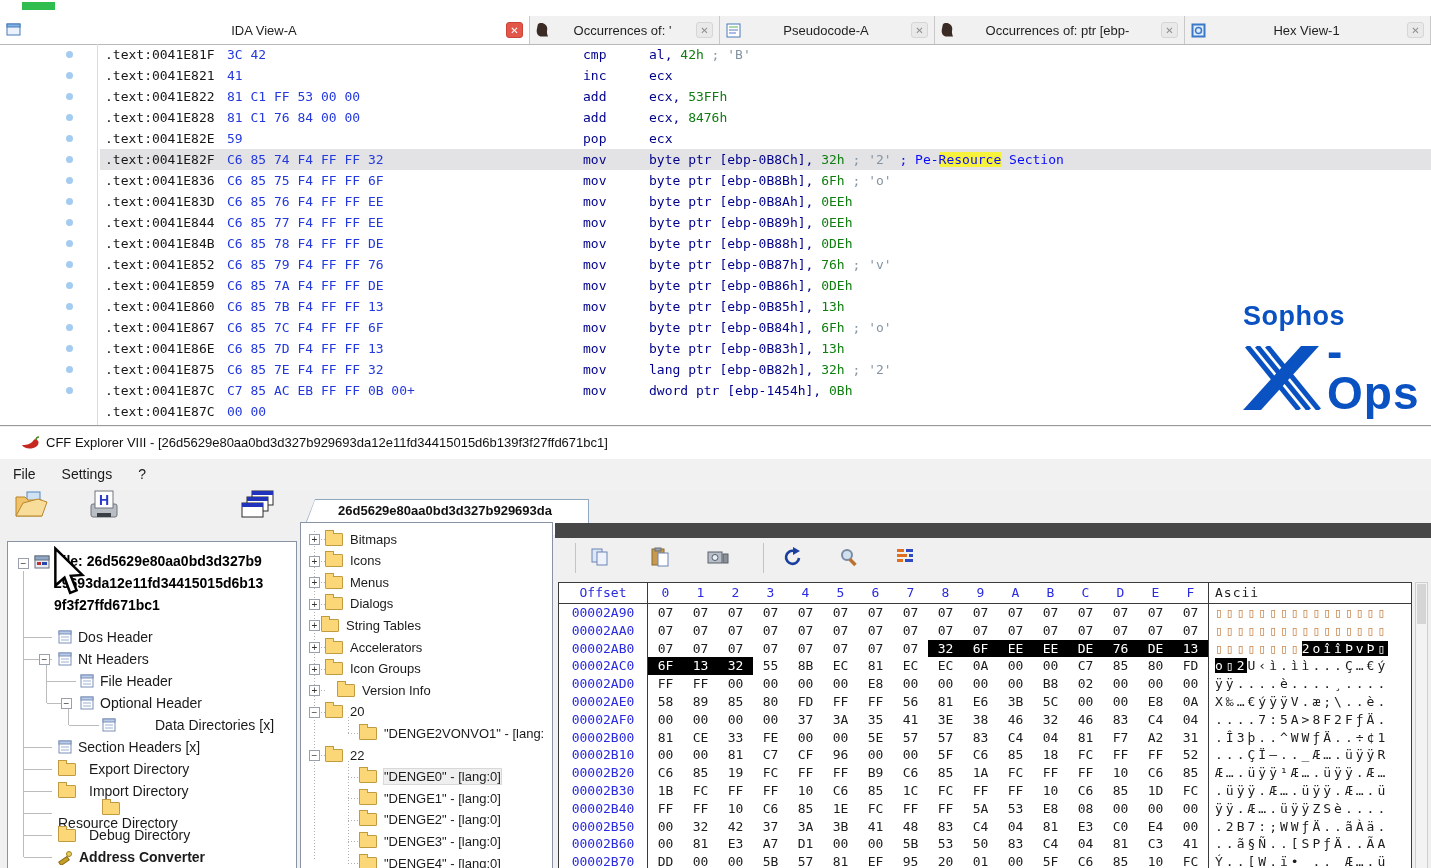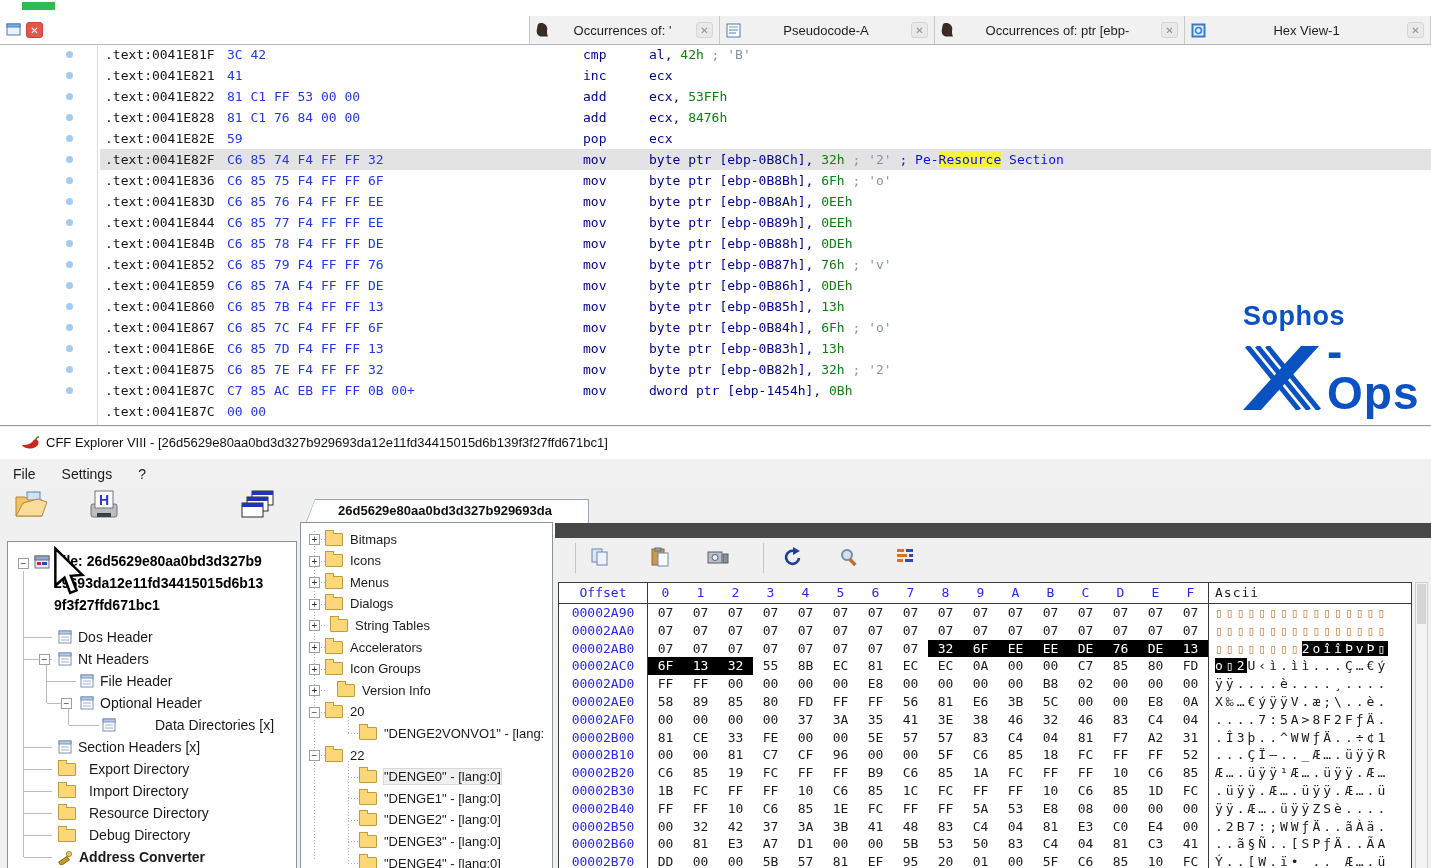--- a/index.html
+++ b/index.html
@@ -99,20 +99,21 @@
 <div class="ida">
   <div class="navband"></div>
   <div class="tabbar" id="tabbar">
       <div class="tab active" style="width: 530px;">
         <span class="ticon">
           <svg width="16" height="14" viewBox="0 0 16 14">
             <rect x="1" y="1" width="13" height="11" fill="#eaf2fb" stroke="#4a7ab8"></rect>
             <rect x="1" y="1" width="13" height="3" fill="#7fb2e5" stroke="#4a7ab8"></rect>
           </svg>
         </span>
+        <span class="tlabel">IDA View-A</span>
         <span class="tclose red">✕</span>
       </div>
       <div class="tab" style="width: 190px;">
         <span class="ticon">
           <svg width="13" height="16" viewBox="0 0 14 16">
             <path d="M3 1 C8 -1 13 3 12 8 C11.5 11 12 13 13 15 L6 15 C2 15 0 11 1 7 C1.7 4 1.5 2 3 1 Z" fill="#3b2b25"></path>
           </svg>
         </span>
         <span class="tlabel">Occurrences of: '</span>
         <span class="tclose">✕</span>
@@ -159,21 +160,21 @@
       <div class="iline hl"><span class="dot"></span><span class="addr">.text:0041E82F</span><span class="bts">C6 85 74 F4 FF FF 32</span><span class="mn">mov</span><span class="od">byte ptr [ebp-0B8Ch], </span><span class="og">32h</span><span class="oc"> ; '2'</span><span class="ob"> ; Pe-</span><span class="oy">Resource</span><span class="ob"> Section</span></div>
       <div class="iline"><span class="dot"></span><span class="addr">.text:0041E836</span><span class="bts">C6 85 75 F4 FF FF 6F</span><span class="mn">mov</span><span class="od">byte ptr [ebp-0B8Bh], </span><span class="og">6Fh</span><span class="oc"> ; 'o'</span></div>
       <div class="iline"><span class="dot"></span><span class="addr">.text:0041E83D</span><span class="bts">C6 85 76 F4 FF FF EE</span><span class="mn">mov</span><span class="od">byte ptr [ebp-0B8Ah], </span><span class="og">0EEh</span></div>
       <div class="iline"><span class="dot"></span><span class="addr">.text:0041E844</span><span class="bts">C6 85 77 F4 FF FF EE</span><span class="mn">mov</span><span class="od">byte ptr [ebp-0B89h], </span><span class="og">0EEh</span></div>
       <div class="iline"><span class="dot"></span><span class="addr">.text:0041E84B</span><span class="bts">C6 85 78 F4 FF FF DE</span><span class="mn">mov</span><span class="od">byte ptr [ebp-0B88h], </span><span class="og">0DEh</span></div>
       <div class="iline"><span class="dot"></span><span class="addr">.text:0041E852</span><span class="bts">C6 85 79 F4 FF FF 76</span><span class="mn">mov</span><span class="od">byte ptr [ebp-0B87h], </span><span class="og">76h</span><span class="oc"> ; 'v'</span></div>
       <div class="iline"><span class="dot"></span><span class="addr">.text:0041E859</span><span class="bts">C6 85 7A F4 FF FF DE</span><span class="mn">mov</span><span class="od">byte ptr [ebp-0B86h], </span><span class="og">0DEh</span></div>
       <div class="iline"><span class="dot"></span><span class="addr">.text:0041E860</span><span class="bts">C6 85 7B F4 FF FF 13</span><span class="mn">mov</span><span class="od">byte ptr [ebp-0B85h], </span><span class="og">13h</span></div>
       <div class="iline"><span class="dot"></span><span class="addr">.text:0041E867</span><span class="bts">C6 85 7C F4 FF FF 6F</span><span class="mn">mov</span><span class="od">byte ptr [ebp-0B84h], </span><span class="og">6Fh</span><span class="oc"> ; 'o'</span></div>
       <div class="iline"><span class="dot"></span><span class="addr">.text:0041E86E</span><span class="bts">C6 85 7D F4 FF FF 13</span><span class="mn">mov</span><span class="od">byte ptr [ebp-0B83h], </span><span class="og">13h</span></div>
-      <div class="iline"><span class="dot"></span><span class="addr">.text:0041E875</span><span class="bts">C6 85 7E F4 FF FF 32</span><span class="mn">mov</span><span class="od">byte ptr [ebp-0B82h], </span><span class="og">32h</span><span class="oc"> ; '2'</span></div>
+      <div class="iline"><span class="dot"></span><span class="addr">.text:0041E875</span><span class="bts">C6 85 7E F4 FF FF 32</span><span class="mn">mov</span><span class="od">lang ptr [ebp-0B82h], </span><span class="og">32h</span><span class="oc"> ; '2'</span></div>
       <div class="iline"><span class="dot"></span><span class="addr">.text:0041E87C</span><span class="bts">C7 85 AC EB FF FF 0B 00+</span><span class="mn">mov</span><span class="od">dword ptr [ebp-1454h], </span><span class="og">0Bh</span></div>
       <div class="iline"><span class="addr">.text:0041E87C</span><span class="bts">00 00</span><span class="mn"></span></div>
       <div class="iline"><span class="addr">.text:0041E886</span><span class="bts">52</span><span class="mn">push</span></div>
     </div>
 </div>
 
 <div class="sophos">
   <div class="s-word">Sophos</div>
   <div class="s-row">
     <span><svg width="88" height="64" viewBox="0 0 88 64">
@@ -329,21 +330,21 @@
           <span class="folder"></span>
         </span>
         <span>Export Directory</span>
       </div>
       <div class="titem" style="left: 50px; top: 238px;">
         <span class="ic">
           <span class="folder"></span>
         </span>
         <span>Import Directory</span>
       </div>
-      <div class="titem" style="left: 50px; top: 260px;">
+      <div class="titem" style="left: 50px; top: 260px; flex-direction: column;">
         <span class="ic">
           <span class="folder"></span>
         </span>
         <span>Resource Directory</span>
       </div>
       <div class="titem" style="left: 50px; top: 282px;">
         <span class="ic">
           <span class="folder"></span>
         </span>
         <span>Debug Directory</span>
@@ -381,21 +382,21 @@
         <span class="rlabel">Menus</span>
       </div>
       <div class="dothz" style="left: 14px; top: 80.8px; width: 10px;"></div>
       <div class="expbox" style="left: 8px; top: 75.8px;">+</div>
       <div class="ritem" style="left: 24px; top: 70.8px;">
         <span class="folder"></span>
         <span class="rlabel">Dialogs</span>
       </div>
       <div class="dothz" style="left: 14px; top: 102.4px; width: 10px;"></div>
       <div class="expbox" style="left: 8px; top: 97.4px;">+</div>
-      <div class="ritem" style="left: 29px; top: 92.4px;">
+      <div class="ritem" style="left: 20px; top: 92.4px;">
         <span class="folder"></span>
         <span class="rlabel">String Tables</span>
       </div>
       <div class="dothz" style="left: 14px; top: 124px; width: 10px;"></div>
       <div class="expbox" style="left: 8px; top: 119px;">+</div>
       <div class="ritem" style="left: 24px; top: 114px;">
         <span class="folder"></span>
         <span class="rlabel">Accelerators</span>
       </div>
       <div class="dothz" style="left: 14px; top: 145.6px; width: 10px;"></div>

